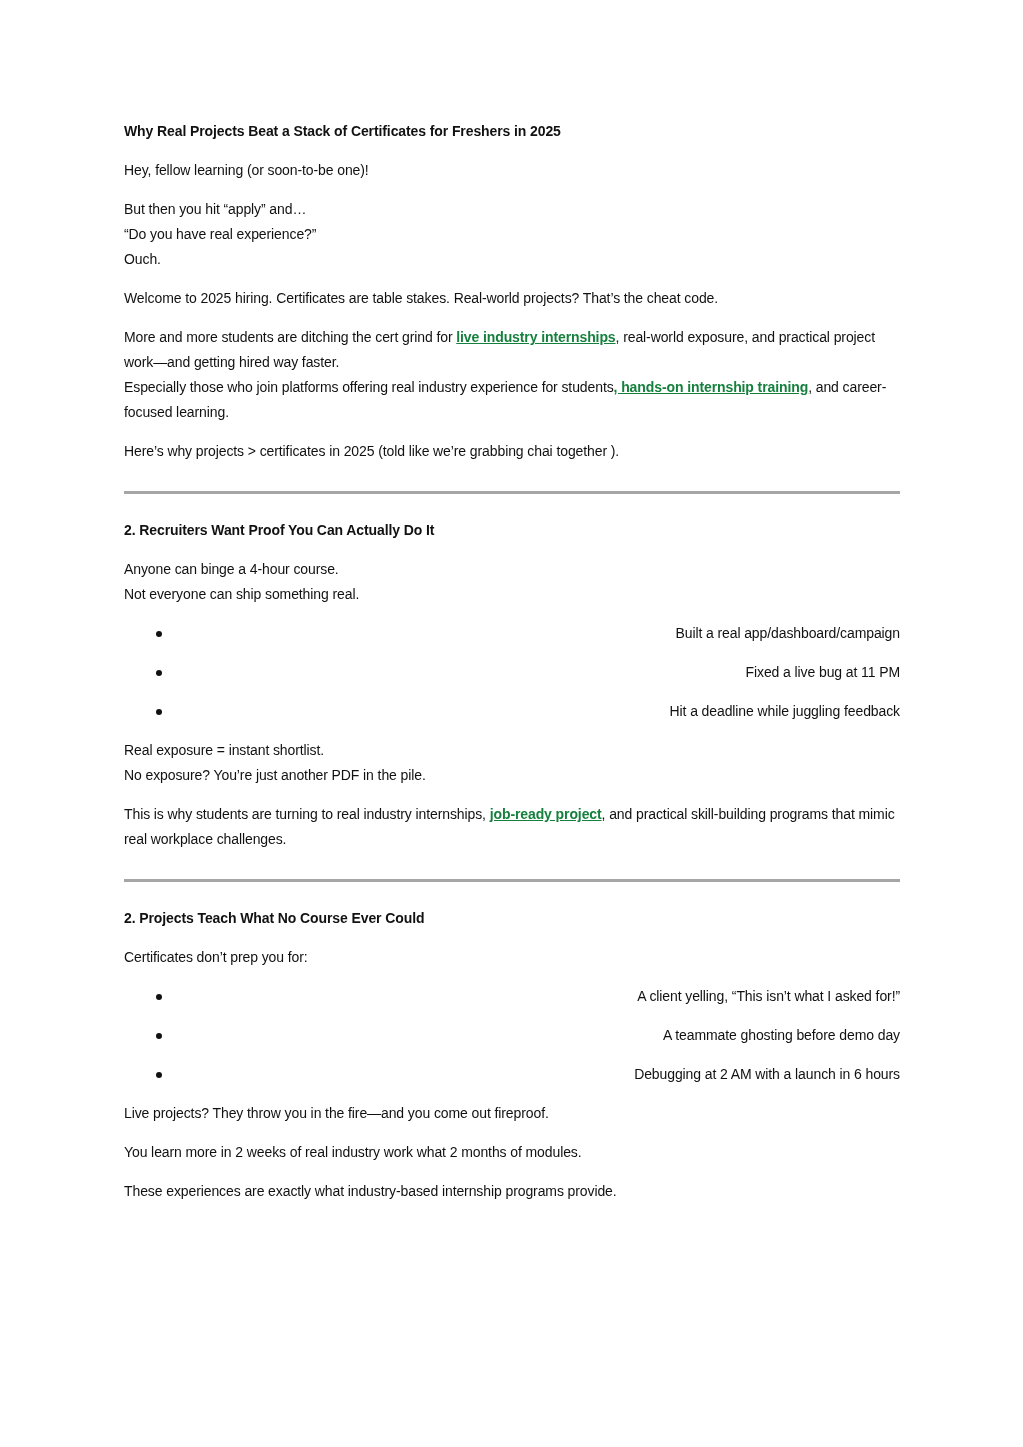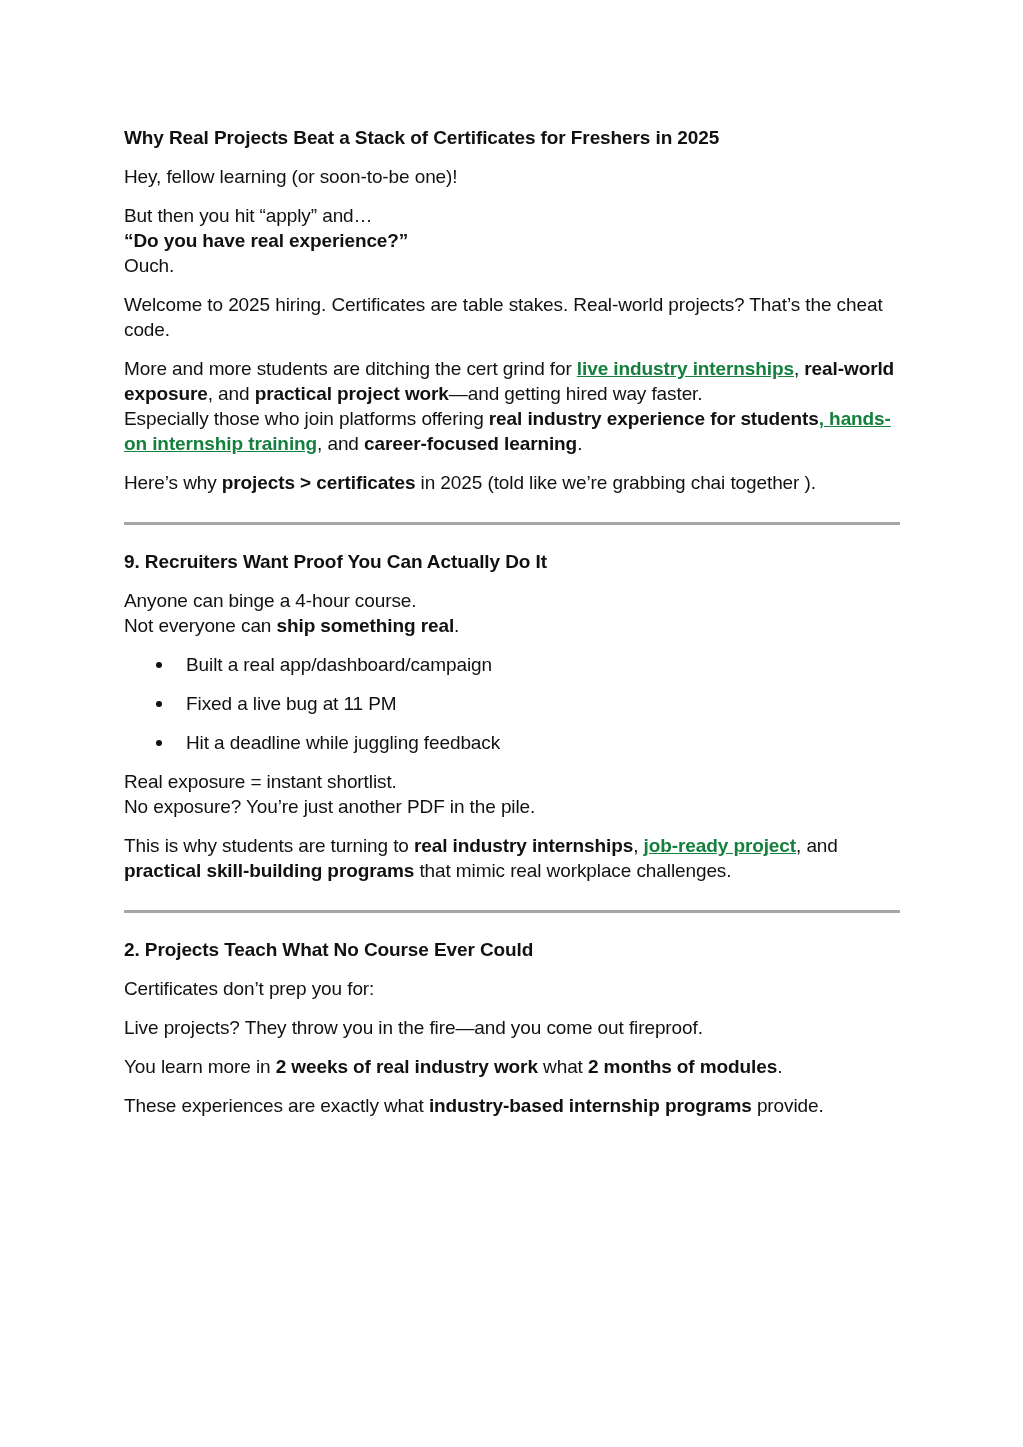--- a/index.html
+++ b/index.html
@@ -1,32 +1,32 @@
 <!DOCTYPE html>
 <html><head>
   <meta charset="utf-8">
   <style>
     html, body { margin: 0; padding: 0; background: #ffffff; }
     body { width: 1023px; height: 1447px; position: relative; overflow: hidden; }
     .page {
-      position: absolute; left: 124px; top: 125px; width: 776px;
+      position: absolute; left: 124px; top: 119px; width: 776px;
       font-family: "Liberation Sans", sans-serif;
-      font-size: 19px; line-height: 25px; color: #111111;
+      font-size: 14px; line-height: 25px; color: #111111;
       letter-spacing: -0.1px;
     }
     p { margin: 0 0 14px 0; }
     .title { font-weight: bold; margin-bottom: 14px; }
     .h2 { font-weight: bold; margin-bottom: 14px; }
-    b { font-weight: bold; }
+    b { font-weight: normal; }
     a.link { color: #15803d; text-decoration: underline; font-weight: bold; }
     hr.rule {
       border: none; height: 3px; background: #a6a6a6;
       margin: 27px 0 24px 0;
     }
-    ul.bullets { list-style: none; margin: 0 0 14px 0; padding: 0; }
+    ul.bullets { list-style: none; margin: 0 0 14px 0; padding: 0; text-align: right; }
     ul.bullets li { position: relative; padding-left: 62px; margin-bottom: 14px; }
     ul.bullets li .dot {
       position: absolute; left: 32px; top: 10px; width: 6px; height: 6px;
       border-radius: 50%; background: #111111;
     }
     ul.bullets.s2 li .dot { left: 32px; }
   </style>
 </head>
 <body>
 
@@ -50,21 +50,21 @@
     <span>More and more students are ditching the cert grind for </span><a class="link">live industry internships</a><span>, </span><b>real-world exposure</b><span>, and </span><b>practical project work</b><span>—and getting hired way faster.</span><br>
     <span>Especially those who join platforms offering </span><b>real industry experience for students</b><a class="link">, hands-on internship training</a><span>, and </span><b>career-focused learning</b><span>.</span>
   </p>
 
   <p>
     <span>Here’s why </span><b>projects &gt; certificates</b><span> in 2025 (told like we’re grabbing chai together ).</span>
   </p>
 
   <hr class="rule">
 
-  <p class="h2">9. Recruiters Want Proof You Can Actually Do It</p>
+  <p class="h2">2. Recruiters Want Proof You Can Actually Do It</p>
 
   <p>
     <span>Anyone can binge a 4-hour course.</span><br>
     <span>Not everyone can </span><b>ship something real</b><span>.</span>
   </p>
 
 
   <ul class="bullets">
     <li><span class="dot"></span><span>Built a real app/dashboard/campaign</span></li>
     <li><span class="dot"></span><span>Fixed a live bug at 11 PM</span></li>
@@ -79,20 +79,25 @@
   <p>
     <span>This is why students are turning to </span><b>real industry internships</b><span>, </span><a class="link">job-ready project</a><span>, and </span><b>practical skill-building programs</b><span> that mimic real workplace challenges.</span>
   </p>
 
   <hr class="rule">
 
   <p class="h2">2. Projects Teach What No Course Ever Could</p>
 
   <p>Certificates don’t prep you for:</p>
 
+  <ul class="bullets s2">
+    <li><span class="dot"></span><span>A client yelling, “This isn’t what I asked for!”</span></li>
+    <li><span class="dot"></span><span>A teammate ghosting before demo day</span></li>
+    <li><span class="dot"></span><span>Debugging at 2 AM with a launch in 6 hours</span></li>
+  </ul>
 
   <p>Live projects? They throw you in the fire—and you come out fireproof.</p>
 
   <p>
     <span>You learn more in </span><b>2 weeks of real industry work</b><span> what </span><b>2 months of modules</b><span>.</span>
   </p>
 
   <p>
     <span>These experiences are exactly what </span><b>industry-based internship programs</b><span> provide.</span>
   </p>

